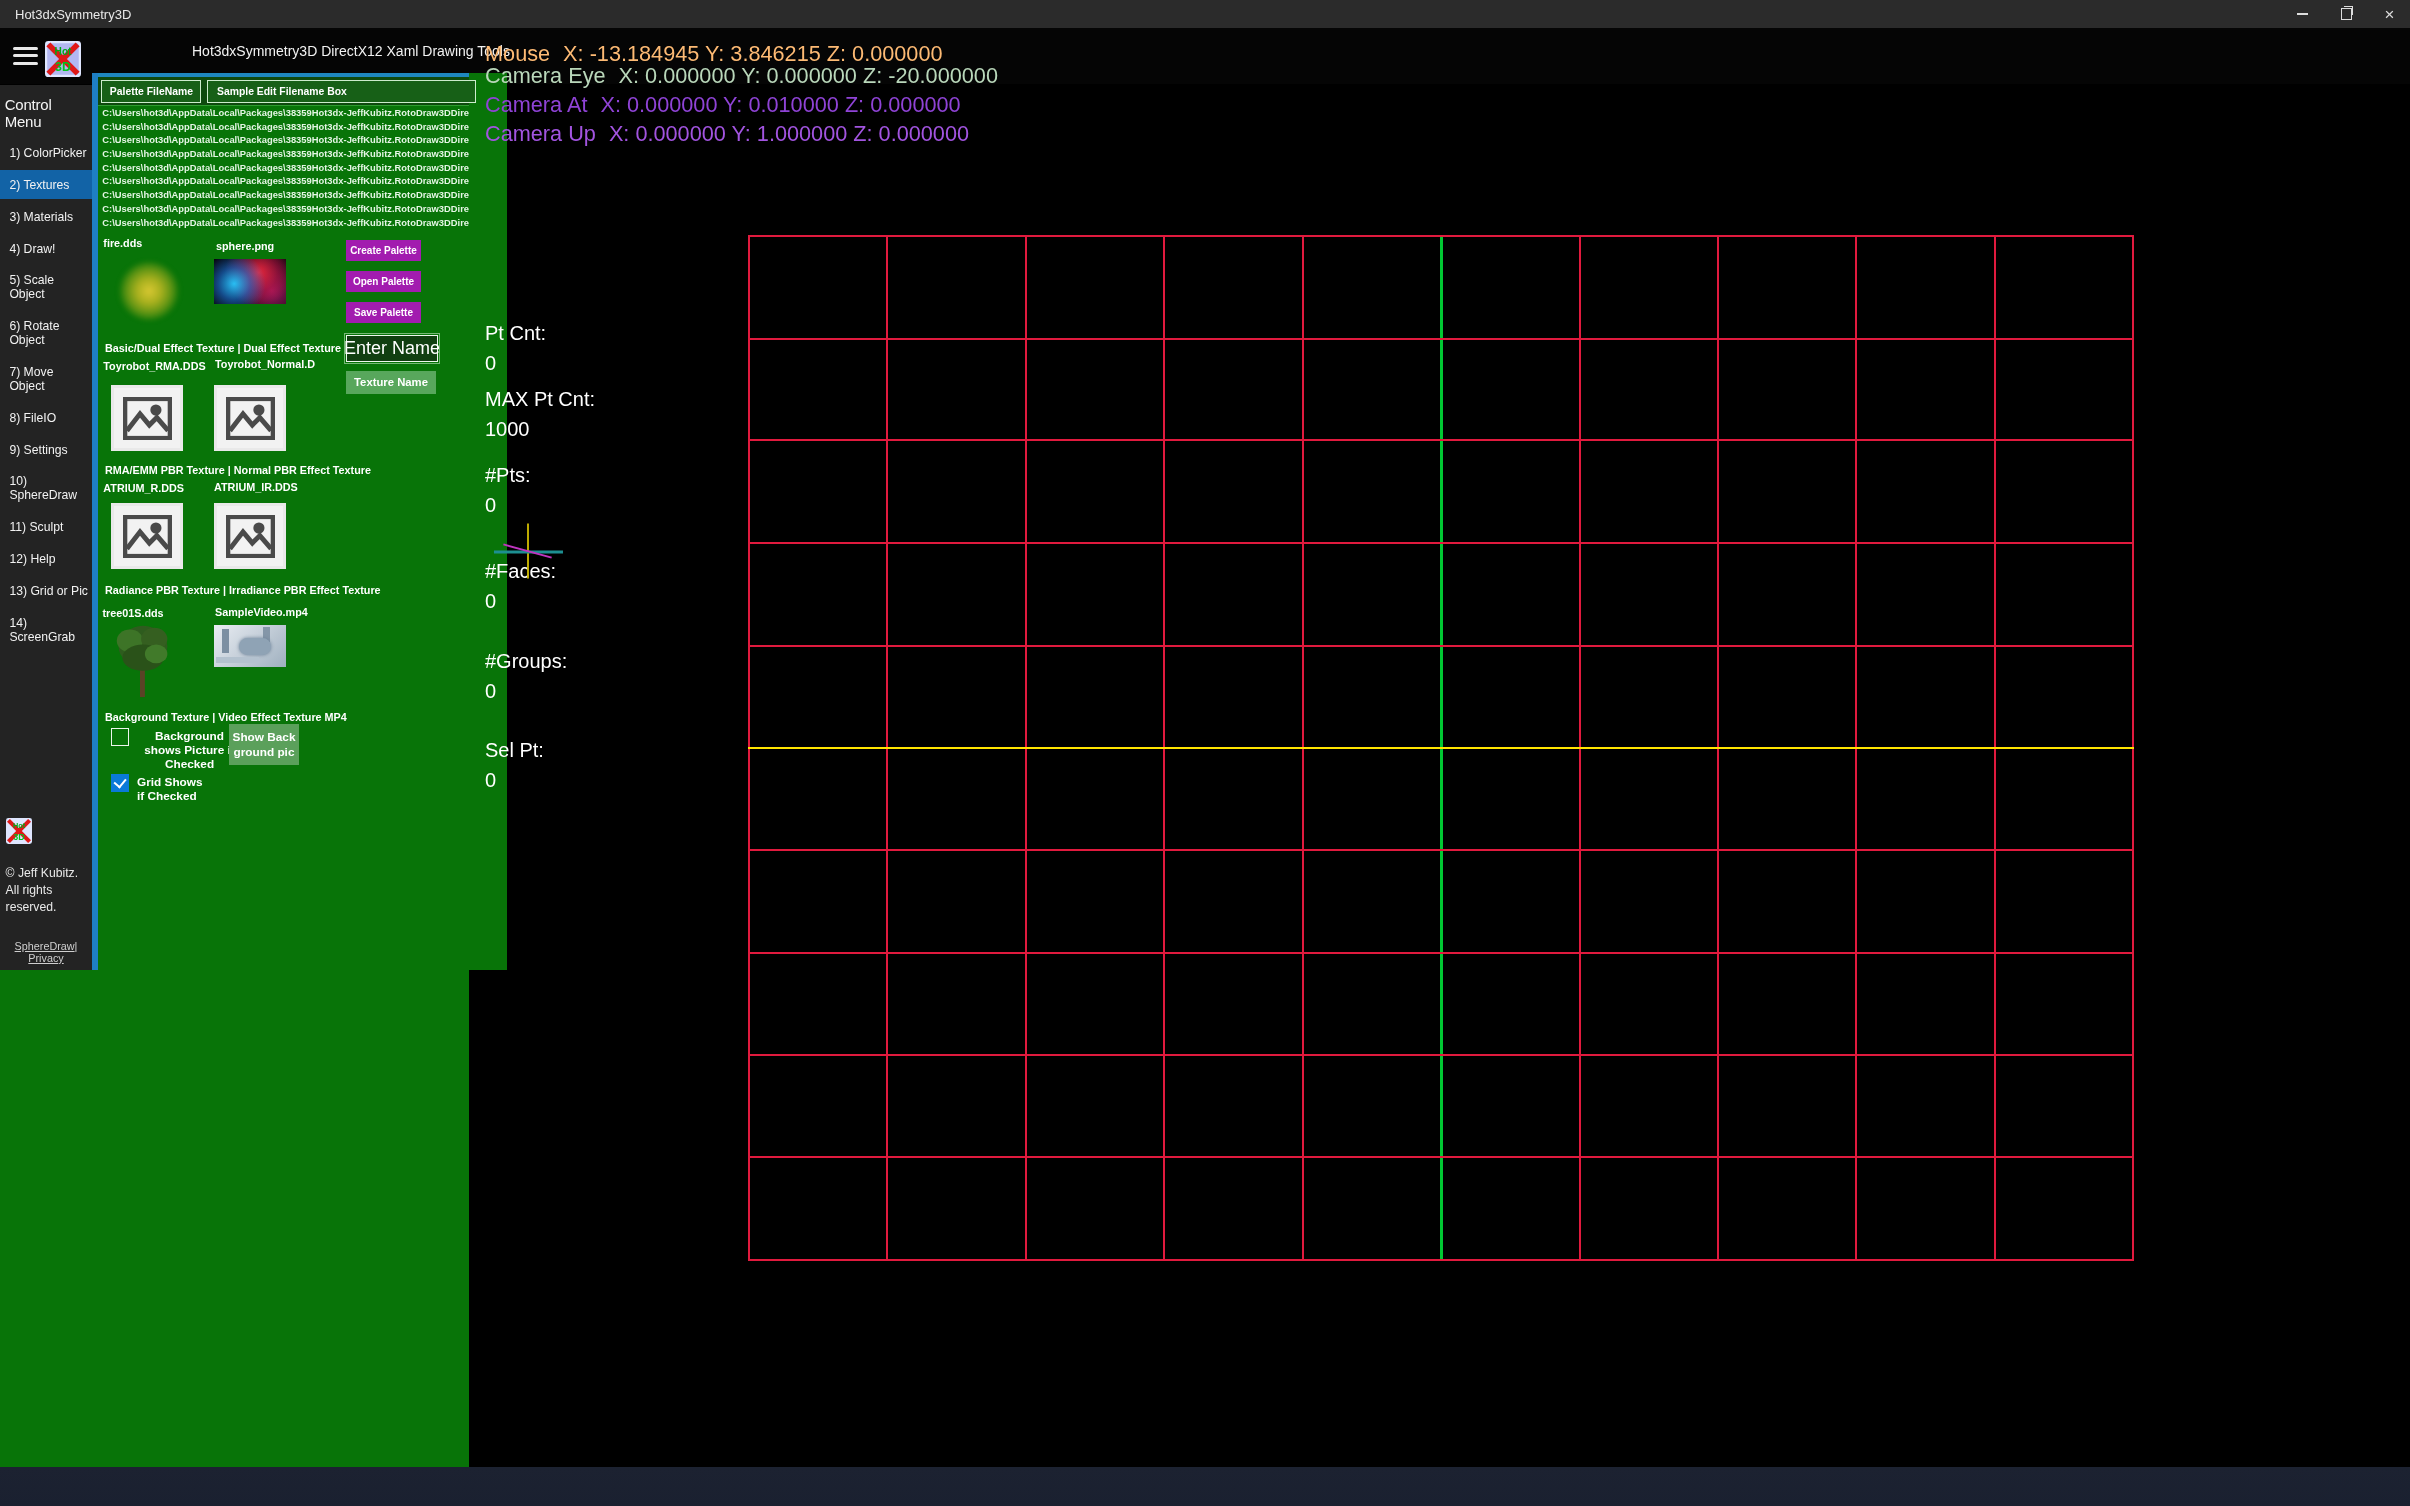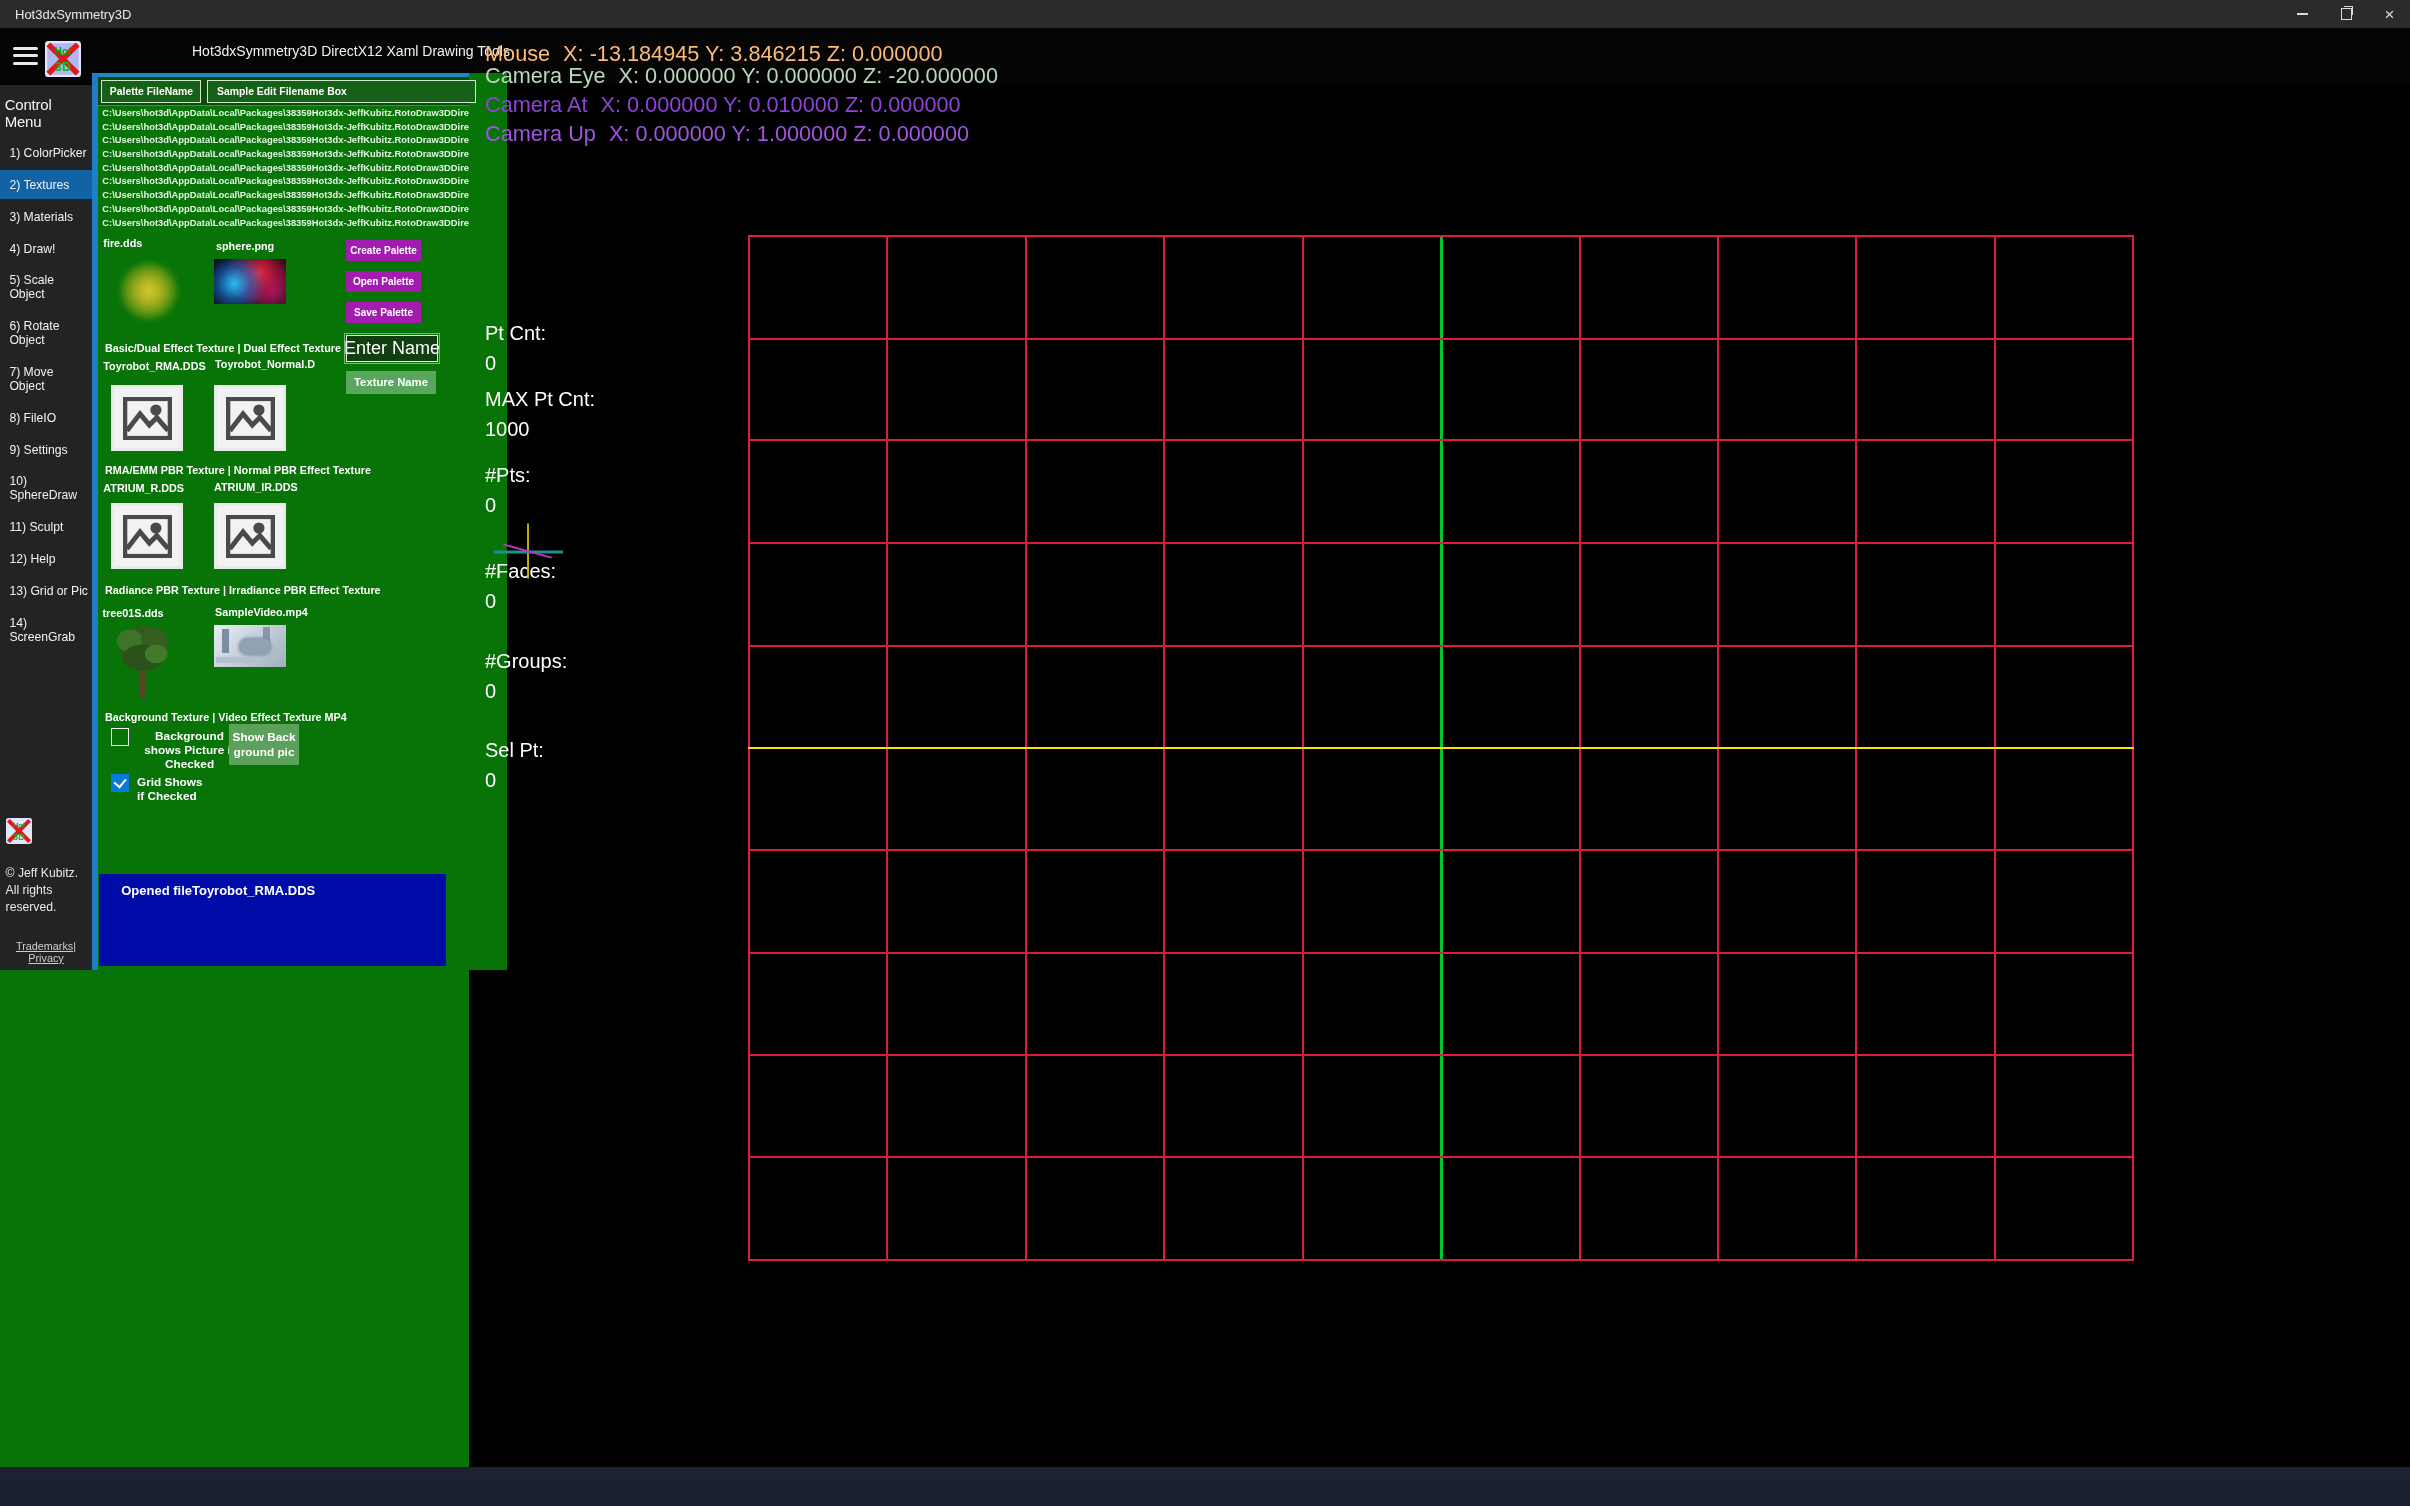--- a/index.html
+++ b/index.html
@@ -147,21 +147,21 @@
       <line x1="29" y1="3" x2="3" y2="29" stroke="#e01818" stroke-width="5"></line>
       <text x="16" y="12" font-size="9" font-weight="bold" fill="#00a818" text-anchor="middle" font-family="Liberation Sans, sans-serif">Hot</text>
       <text x="16" y="27" font-size="11" font-weight="bold" fill="#00c41e" text-anchor="middle" font-family="Liberation Sans, sans-serif">3D</text>
     </svg>
     <div class="copyright">
       <div>© Jeff Kubitz.</div>
       <div>All rights</div>
       <div>reserved.</div>
     </div>
     <div class="legal">
-      <a>Trademarks</a><span>|</span><br>
+      <a>SphereDraw</a><span>|</span><br>
       <a>Privacy</a>
     </div>
   </div>
 
   <div class="palette">
     <div class="teal-top"></div>
     <div class="tabstrip">
       <div class="tab t1">Palette FileName</div>
       <div class="tab t2">Sample Edit Filename Box</div>
     </div>
@@ -241,23 +241,20 @@
         <span class="m4"></span>
     </div>
     <div class="caption" style="left:13px;top:638px;width:360px">Background Texture | Video Effect Texture MP4</div>
 
     <div class="cb" id="cb-bg" style="left:19px;top:655px"></div>
     <div class="cb-label" style="left:45px;top:656px;width:105px;text-align:center">Background shows Picture if Checked</div>
     <div class="gp-btn" style="left:137px;top:651px;width:70px;height:41px;background:#5ba05b;font-size:11.8px;line-height:15px">Show Back ground pic</div>
     <div class="cb checked" id="cb-grid" style="left:19px;top:701px"></div>
     <div class="cb-label" style="left:45px;top:702px;width:75px">Grid Shows if Checked</div>
 
-    <div class="status-box">
-      <div class="msg">Opened fileToyrobot_RMA.DDS</div>
-    </div>
     <div class="blue-edge"></div>
   </div>
 
   <div class="green-footer"></div>
 
   <div class="ov-line" style="top: 41px; color: #fdba74;"><span class="lab">Mouse</span><span>X: -13.184945 Y: 3.846215 Z: 0.000000</span></div>
   <div class="ov-line" style="top: 63px; color: rgb(185, 215, 186);"><span class="lab">Camera Eye</span><span>X: 0.000000 Y: 0.000000 Z: -20.000000</span></div>
   <div class="ov-line" style="top: 92px; color: rgb(143, 67, 214);"><span class="lab">Camera At</span><span>X: 0.000000 Y: 0.010000 Z: 0.000000</span></div>
   <div class="ov-line" style="top: 121px; color: rgb(162, 84, 224);"><span class="lab">Camera Up</span><span>X: 0.000000 Y: 1.000000 Z: 0.000000</span></div>
 

